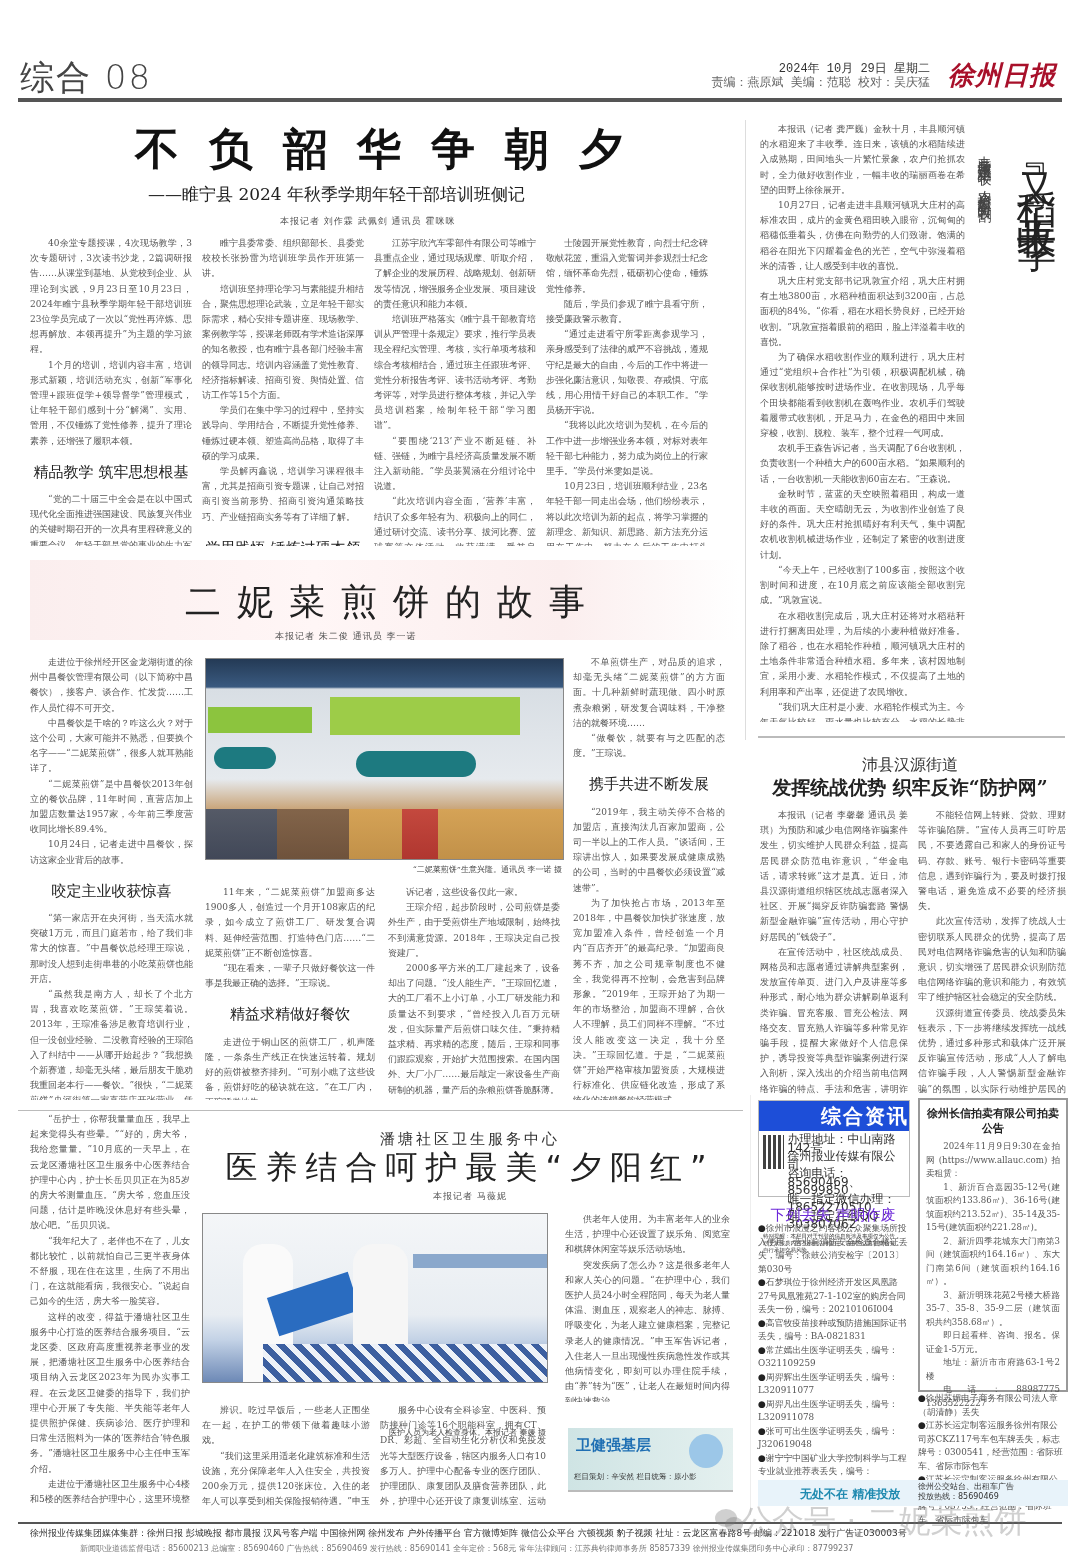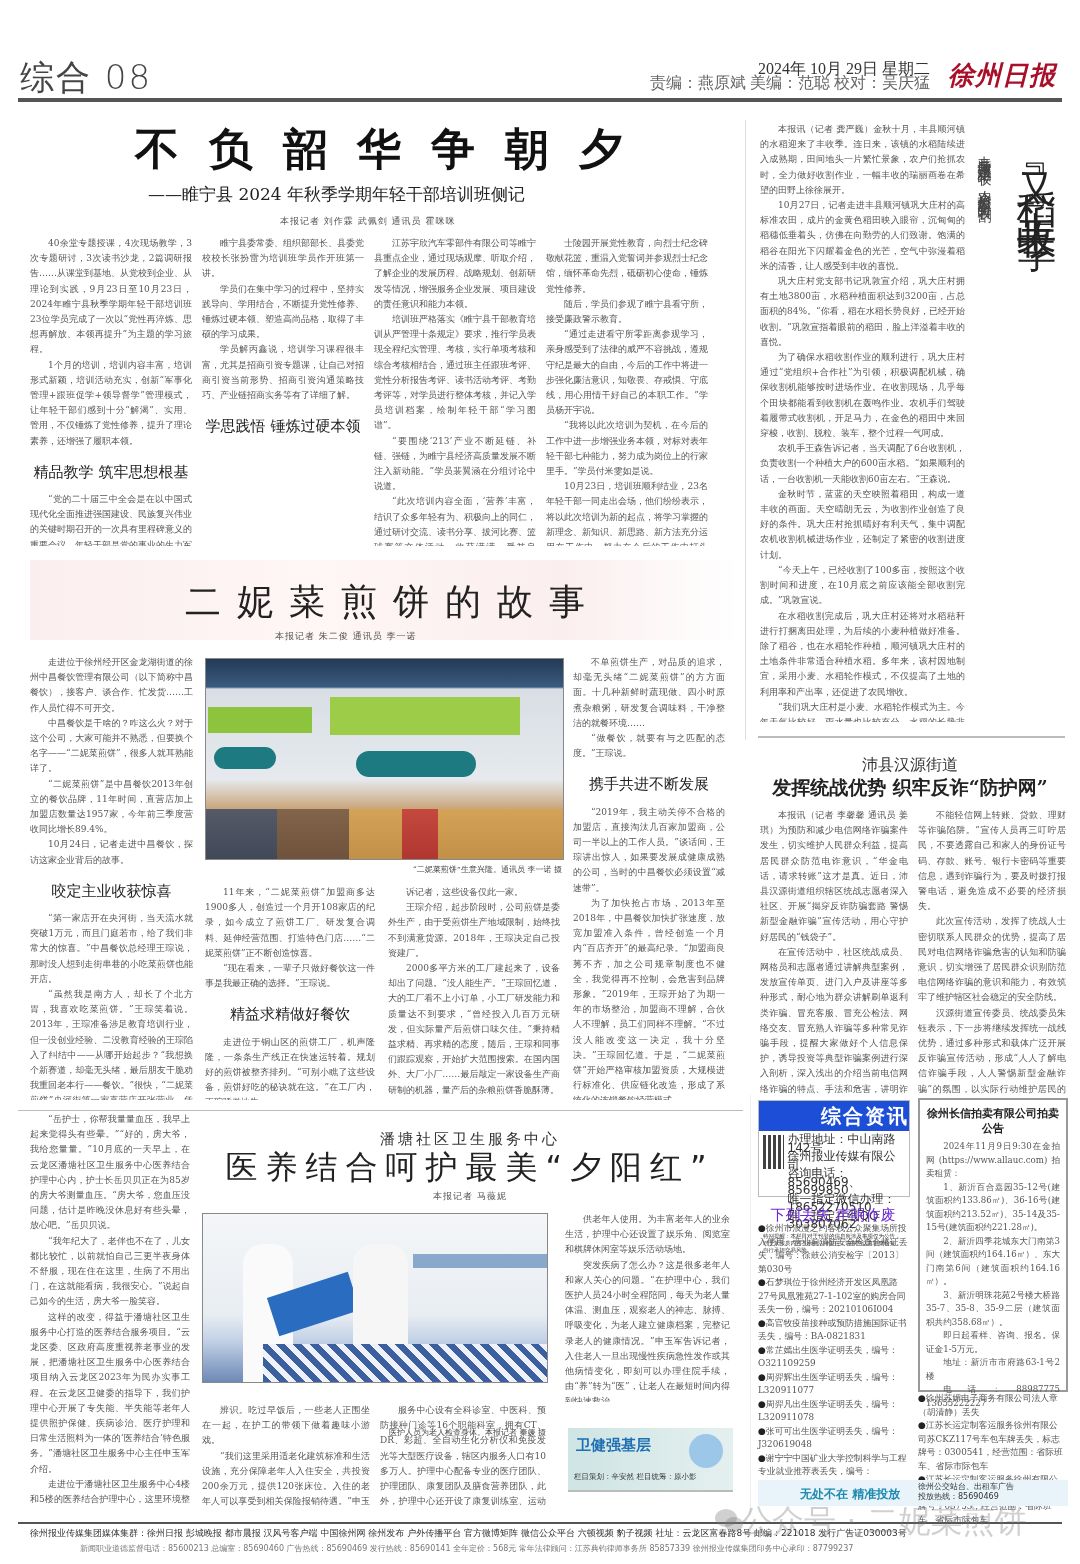--- a/index.html
+++ b/index.html
@@ -1,19 +1,19 @@
 <!DOCTYPE html>
 <html><head>
 <meta charset="utf-8">
 <style>
   html,body{margin:0;padding:0;}
   body{width:1080px;height:1564px;background:#fff;position:relative;overflow:hidden;font-family:"DejaVu Serif","Liberation Serif",serif;color:#333;}
   .abs{position:absolute;}
   .masthead-section{left:20px;top:55px;font-family:"DejaVu Sans","Liberation Sans",sans-serif;font-size:34px;color:#444;letter-spacing:2px;font-weight:300;}
-  .masthead-meta{right:150px;top:62px;font-family:Liberation Serif, serif;font-size:16px;color:#333;text-align:right;line-height:14px;}
+  .masthead-meta{right:150px;top:62px;font-family:Liberation Mono, monospace;font-size:12px;color:#333;text-align:right;line-height:14px;}
   .masthead-meta .sub{color:#666;}
   .masthead-logo{right:24px;top:58px;font-family:"DejaVu Serif",serif;font-size:26px;font-weight:bold;color:#a8102a;font-style:italic;letter-spacing:1px;}
   .rule-top{left:18px;top:98px;width:1044px;height:4px;background:#555;}
   .headline{font-family:"DejaVu Sans","Liberation Sans",sans-serif;font-weight:bold;color:#111;}
   .subhead{font-family:"DejaVu Serif",serif;color:#222;}
   .byline{font-family:"DejaVu Serif",serif;font-size:9px;color:#555;letter-spacing:1px;}
   .col{font-size:9px;line-height:15.2px;color:#555;text-align:justify;overflow:hidden;}
   .col p{margin:0;text-indent:2em;}
   .sect{font-family:"DejaVu Sans","Liberation Sans",sans-serif;font-size:15px;color:#222;text-align:center;margin:16px 0 12px 0;font-weight:500;}
   .vsep{width:1px;background:#ddd;}
@@ -56,20 +56,21 @@
 <div class="abs byline" style="left:280px;top:215px;">本报记者 刘作霖 武佩剑  通讯员 霍咪咪</div>
 
 <div class="abs col" style="left:30px;top:236px;width:162px;height:310px;">
   <p>40余堂专题授课，4次现场教学，3次专题研讨，3次读书沙龙，2篇调研报告……从课堂到基地、从党校到企业、从理论到实践，9月23日至10月23日，2024年睢宁县秋季学期年轻干部培训班23位学员完成了一次以“党性再淬炼、思想再解放、本领再提升”为主题的学习旅程。</p>
   <p>1个月的培训，培训内容丰富，培训形式新颖，培训活动充实，创新“军事化管理+跟班促学+领导督学”管理模式，让年轻干部们感到十分“解渴”、实用、管用，不仅锤炼了党性修养，提升了理论素养，还增强了履职本领。</p>
   <div class="sect">精品教学 筑牢思想根基</div>
   <p>“党的二十届三中全会是在以中国式现代化全面推进强国建设、民族复兴伟业的关键时期召开的一次具有里程碑意义的重要会议。年轻干部是党的事业的生力军和接班人，要深入学习领会习近平总书记在全会上的重要讲话精神和全会精神，以坚如磐石的政治定力，把稳把好全面深化改革的航向方向……”9月23日下午，</p>
 </div>
 <div class="abs col" style="left:202px;top:236px;width:162px;height:310px;">
   <p>睢宁县委常委、组织部部长、县委党校校长张扮雷为培训班学员作开班第一讲。</p>
+  <p>培训班坚持理论学习与素能提升相结合，聚焦思想理论武装，立足年轻干部实际需求，精心安排专题讲座、现场教学、案例教学等，授课老师既有学术造诣深厚的知名教授，也有睢宁县各部门经验丰富的领导同志。培训内容涵盖了党性教育、经济指标解读、招商引资、舆情处置、信访工作等15个方面。</p>
   <p>学员们在集中学习的过程中，坚持实践导向、学用结合，不断提升党性修养、锤炼过硬本领、塑造高尚品格，取得了丰硕的学习成果。</p>
   <p>学员解丙鑫说，培训学习课程很丰富，尤其是招商引资专题课，让自己对招商引资当前形势、招商引资沟通策略技巧、产业链招商实务等有了详细了解。</p>
   <div class="sect">学思践悟 锤炼过硬本领</div>
 
 </div>
 <div class="abs col" style="left:374px;top:236px;width:162px;height:310px;">
   <p>江苏宇欣汽车零部件有限公司等睢宁县重点企业，通过现场观摩、听取介绍，了解企业的发展历程、战略规划、创新研发等情况，增强服务企业发展、项目建设的责任意识和能力本领。</p>
   <p>培训班严格落实《睢宁县干部教育培训从严管理十条规定》要求，推行学员表现全程纪实管理、考核，实行单项考核和综合考核相结合，通过班主任跟班考评、党性分析报告考评、读书活动考评、考勤考评等，对学员进行整体考核，并记入学员培训档案，绘制年轻干部“学习图谱”。</p>
   <p>“要围绕‘213’产业不断延链、补链、强链，为睢宁县经济高质量发展不断注入新动能。”学员裴翼涵在分组讨论中说道。</p>
   <p>“此次培训内容全面，‘营养’丰富，结识了众多年轻有为、积极向上的同仁，通过研讨交流、读书分享、拔河比赛、篮球赛等文体活动，收获满满、受益良多。”学员林雪莹兴奋地说。</p>

